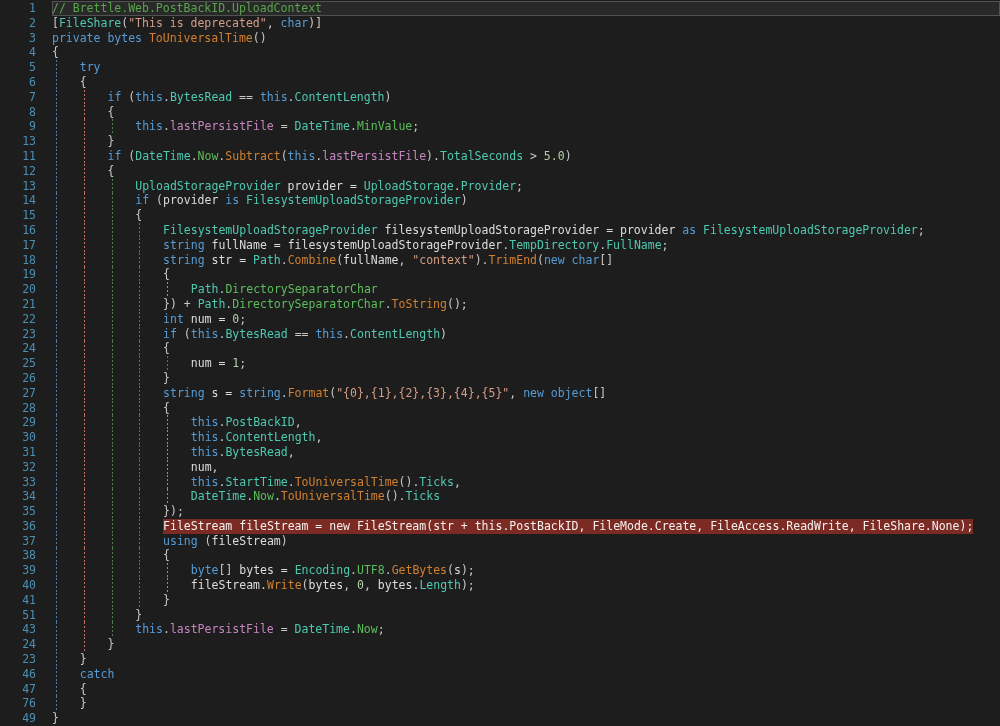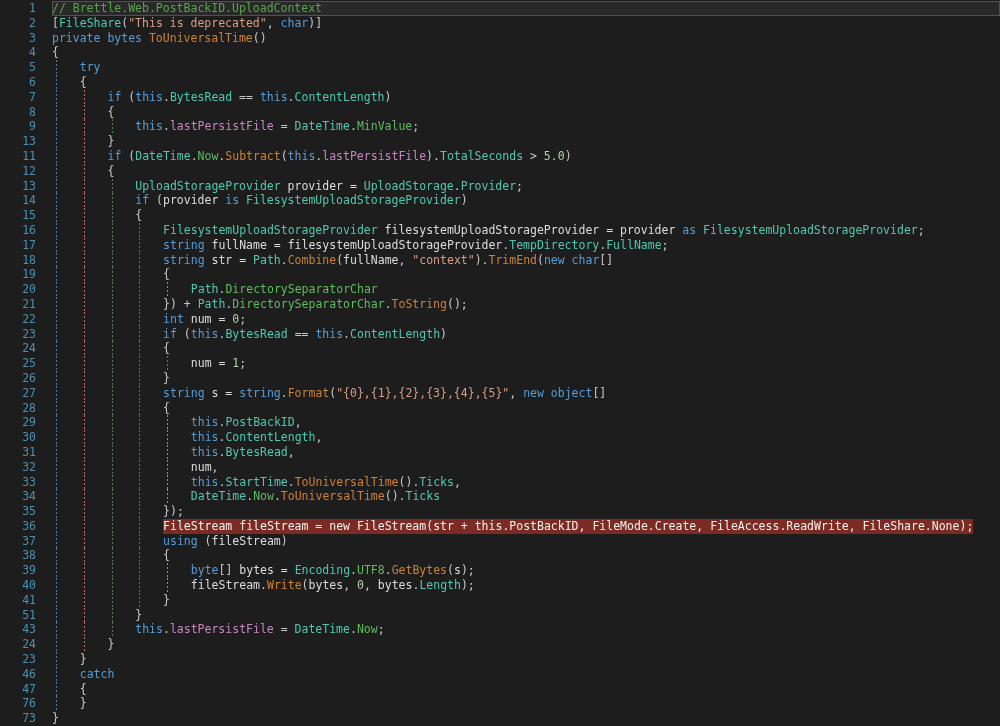--- a/index.html
+++ b/index.html
@@ -67,14 +67,14 @@
     <div class="row"><div class="gut">39</div><div class="cw"><span class="guide" style="left: 4px; --gc: #4e7ca8;"></span><span class="guide" style="left: 31.76px; --gc: #c86b60;"></span><span class="guide" style="left: 59.52px; --gc: #4c7d4c;"></span><span class="guide" style="left: 87.28px; --gc: #4c7d4c;"></span><span class="guide" style="left: 115.04px; --gc: #909090;"></span><span class="code" style="margin-left: 138.8px;"><span class="kw">byte</span><span class="pn">[] </span><span class="pl">bytes = </span><span class="ty">Encoding</span><span class="pn">.</span><span class="st">UTF8</span><span class="pn">.</span><span class="me">GetBytes</span><span class="pn">(</span><span class="pl">s</span><span class="pn">);</span></span></div></div>
     <div class="row"><div class="gut">40</div><div class="cw"><span class="guide" style="left: 4px; --gc: #4e7ca8;"></span><span class="guide" style="left: 31.76px; --gc: #c86b60;"></span><span class="guide" style="left: 59.52px; --gc: #4c7d4c;"></span><span class="guide" style="left: 87.28px; --gc: #4c7d4c;"></span><span class="guide" style="left: 115.04px; --gc: #909090;"></span><span class="code" style="margin-left: 138.8px;"><span class="pl">fileStream</span><span class="pn">.</span><span class="me">Write</span><span class="pn">(</span><span class="pl">bytes</span><span class="pn">, </span><span class="nu">0</span><span class="pn">, </span><span class="pl">bytes</span><span class="pn">.</span><span class="ty">Length</span><span class="pn">);</span></span></div></div>
     <div class="row"><div class="gut">41</div><div class="cw"><span class="guide" style="left: 4px; --gc: #4e7ca8;"></span><span class="guide" style="left: 31.76px; --gc: #c86b60;"></span><span class="guide" style="left: 59.52px; --gc: #4c7d4c;"></span><span class="guide" style="left: 87.28px; --gc: #4c7d4c;"></span><span class="code" style="margin-left: 111.04px;"><span class="pn">}</span></span></div></div>
     <div class="row"><div class="gut">51</div><div class="cw"><span class="guide" style="left: 4px; --gc: #4e7ca8;"></span><span class="guide" style="left: 31.76px; --gc: #c86b60;"></span><span class="guide" style="left: 59.52px; --gc: #4c7d4c;"></span><span class="code" style="margin-left: 83.28px;"><span class="pn">}</span></span></div></div>
     <div class="row"><div class="gut">43</div><div class="cw"><span class="guide" style="left: 4px; --gc: #4e7ca8;"></span><span class="guide" style="left: 31.76px; --gc: #c86b60;"></span><span class="guide" style="left: 59.52px; --gc: #4c7d4c;"></span><span class="code" style="margin-left: 83.28px;"><span class="kw">this</span><span class="pn">.</span><span class="fi">lastPersistFile</span><span class="pn"> = </span><span class="ty">DateTime</span><span class="pn">.</span><span class="st">Now</span><span class="pn">;</span></span></div></div>
     <div class="row"><div class="gut">24</div><div class="cw"><span class="guide" style="left: 4px; --gc: #4e7ca8;"></span><span class="guide" style="left: 31.76px; --gc: #c86b60;"></span><span class="code" style="margin-left: 55.52px;"><span class="pn">}</span></span></div></div>
     <div class="row"><div class="gut">23</div><div class="cw"><span class="guide" style="left: 4px; --gc: #4e7ca8;"></span><span class="code" style="margin-left: 27.76px;"><span class="pn">}</span></span></div></div>
     <div class="row"><div class="gut">46</div><div class="cw"><span class="guide" style="left: 4px; --gc: #4e7ca8;"></span><span class="code" style="margin-left: 27.76px;"><span class="kw">catch</span></span></div></div>
     <div class="row"><div class="gut">47</div><div class="cw"><span class="guide" style="left: 4px; --gc: #4e7ca8;"></span><span class="code" style="margin-left: 27.76px;"><span class="pn">{</span></span></div></div>
     <div class="row"><div class="gut">76</div><div class="cw"><span class="guide" style="left: 4px; --gc: #4e7ca8;"></span><span class="code" style="margin-left: 27.76px;"><span class="pn">}</span></span></div></div>
-    <div class="row"><div class="gut">73</div><div class="cw"><span class="code" style="margin-left: 0px;"><span class="pn">}</span></span></div></div>
+    <div class="row"><div class="gut">49</div><div class="cw"><span class="code" style="margin-left: 0px;"><span class="pn">}</span></span></div></div>
   </div>
 
 </body></html>

